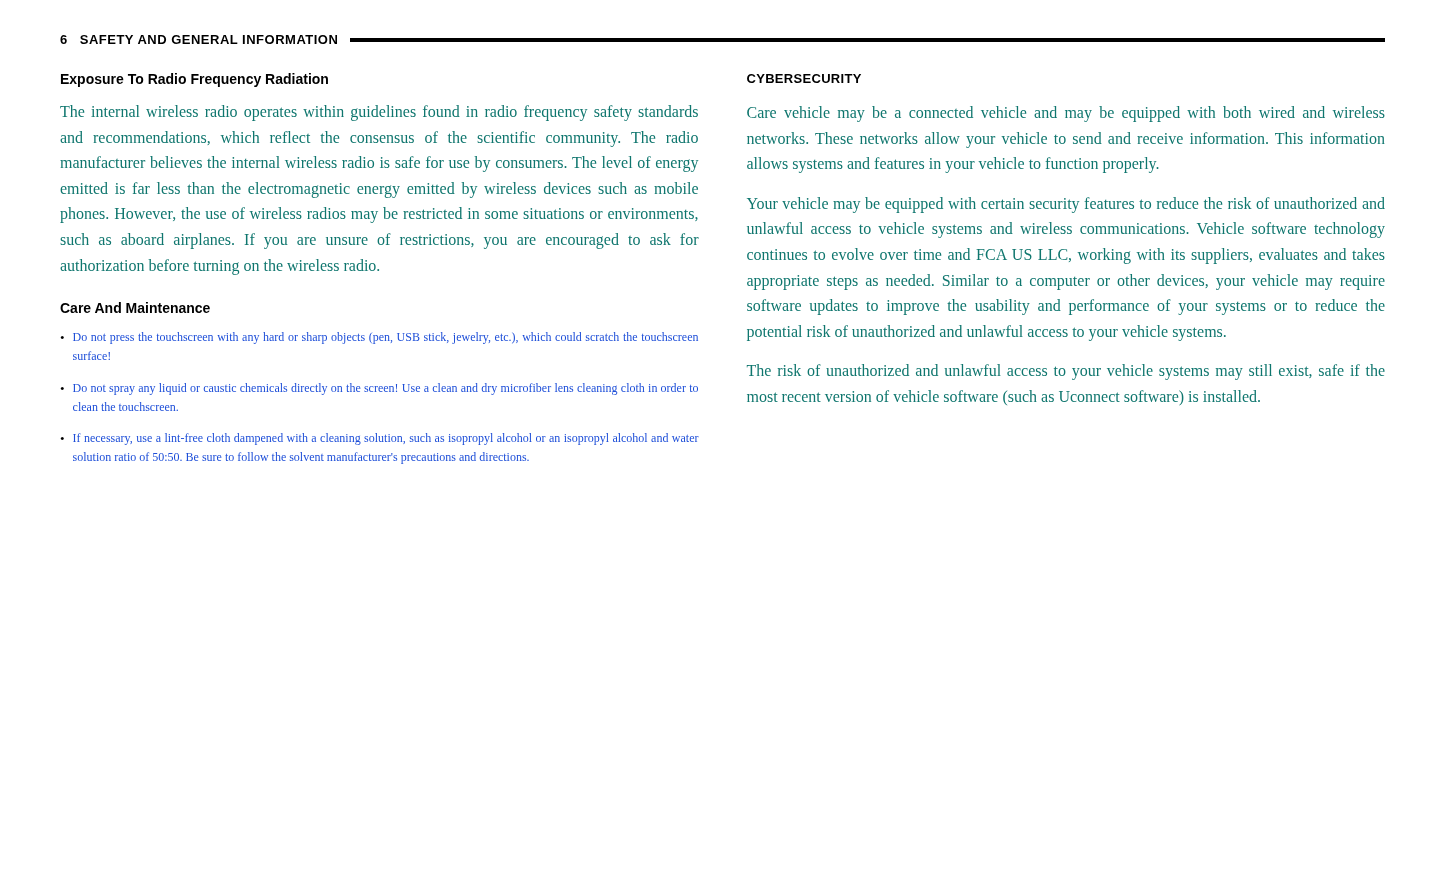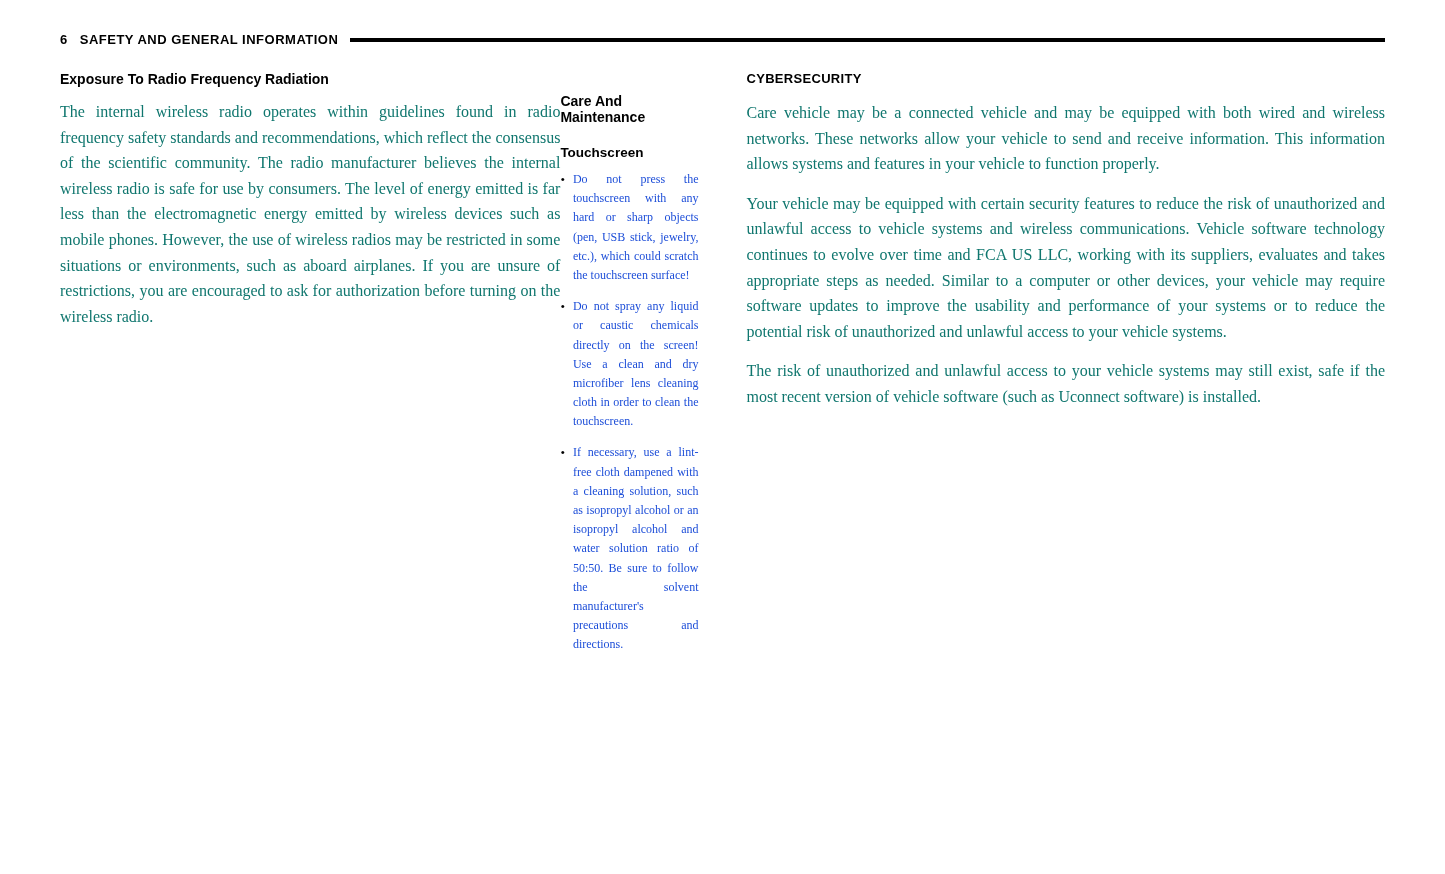--- a/index.html
+++ b/index.html
@@ -50,21 +50,21 @@
 
     .content-columns {
       display: grid;
       grid-template-columns: 1fr 1fr;
       gap: 48px;
       margin-top: 4px;
     }
 
     .left-column, .right-column {
       display: flex;
-      flex-direction: row;
+      flex-direction: column;
       gap: 0;
     }
 
     .section-title {
       font-size: 14px;
       font-weight: bold;
       font-family: Arial, sans-serif;
       color: #000;
       margin-bottom: 12px;
     }
@@ -146,21 +146,20 @@
 
     <div class="left-column">
 
       <div>
         <div class="section-title">Exposure To Radio Frequency Radiation</div>
         <p class="body-text">The internal wireless radio operates within guidelines found in radio frequency safety standards and recommendations, which reflect the consensus of the scientific community. The radio manufacturer believes the internal wireless radio is safe for use by consumers. The level of energy emitted is far less than the electromagnetic energy emitted by wireless devices such as mobile phones. However, the use of wireless radios may be restricted in some situations or environments, such as aboard airplanes. If you are unsure of restrictions, you are encouraged to ask for authorization before turning on the wireless radio.</p>
       </div>
 
       <div class="care-section">
         <div class="section-title">Care And Maintenance</div>
-        <div class="sub-title">Touchscreen</div>
 
         <div class="bullet-list">
           <div class="bullet-item">
             <span class="bullet-dot">•</span>
             <span class="bullet-text">Do not press the touchscreen with any hard or sharp objects (pen, USB stick, jewelry, etc.), which could scratch the touchscreen surface!</span>
           </div>
           <div class="bullet-item">
             <span class="bullet-dot">•</span>
             <span class="bullet-text">Do not spray any liquid or caustic chemicals directly on the screen! Use a clean and dry microfiber lens cleaning cloth in order to clean the touchscreen.</span>
           </div>

